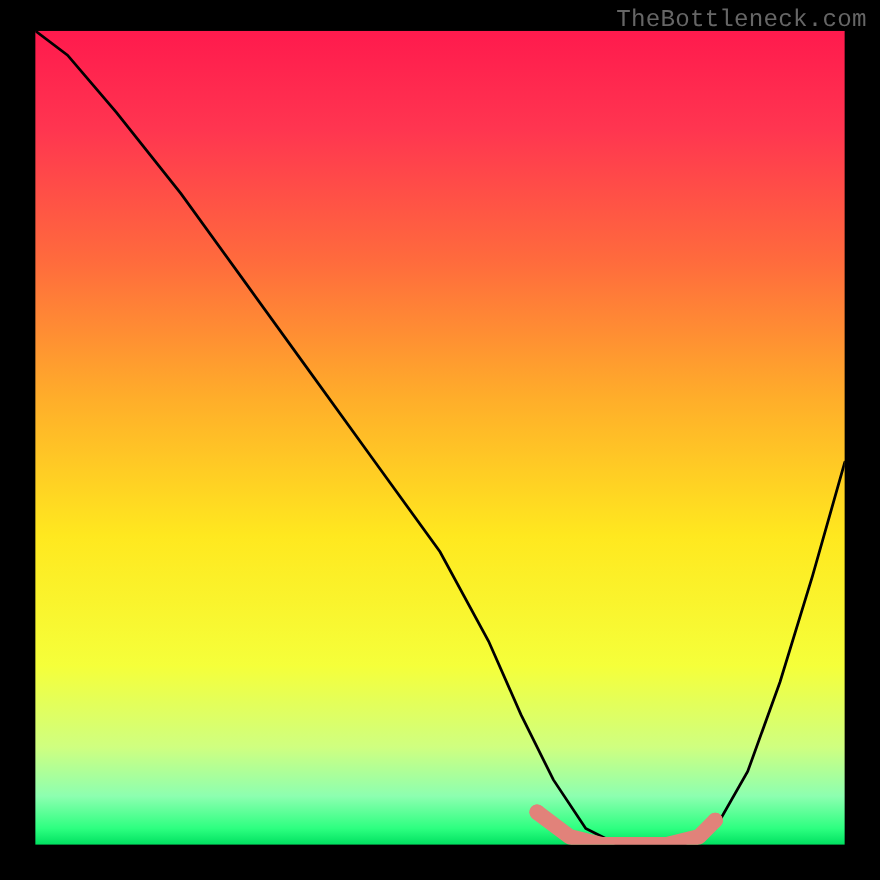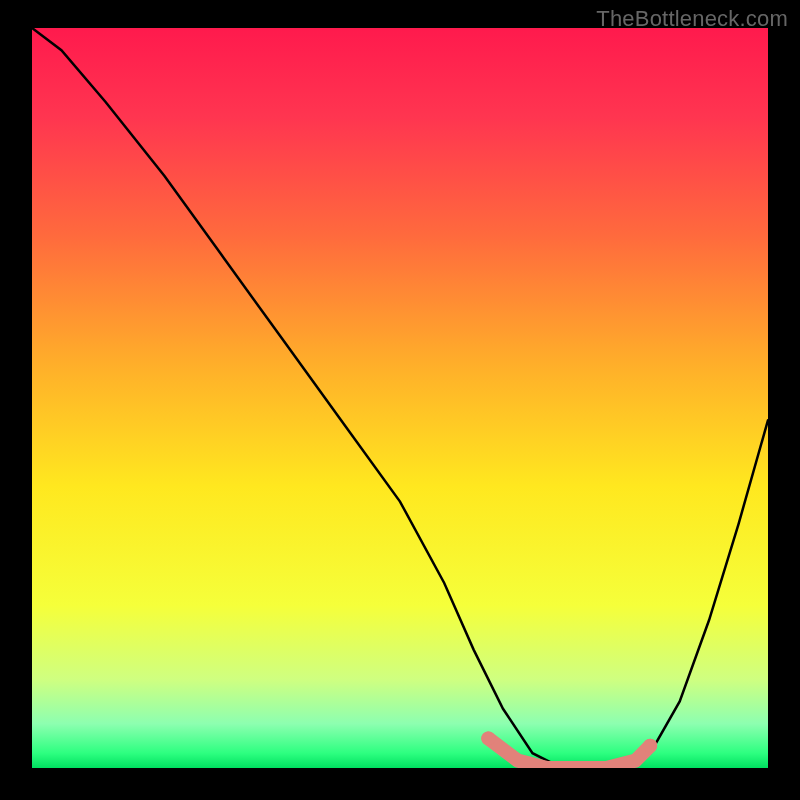--- a/index.html
+++ b/index.html
@@ -8,21 +8,21 @@
     width: 800px;
     height: 800px;
     background: #000;
     position: relative;
   }
   .watermark {
     position: absolute;
     top: 6px;
     right: 12px;
     color: #666;
-    font-family: Liberation Sans, sans-serif;
+    font-family: Liberation Mono, monospace;
     font-size: 22px;
     font-weight: 500;
     z-index: 10;
     letter-spacing: 0.2px;
   }
   .plot-area {
     position: absolute;
     left: 32px;
     top: 28px;
     width: 736px;

